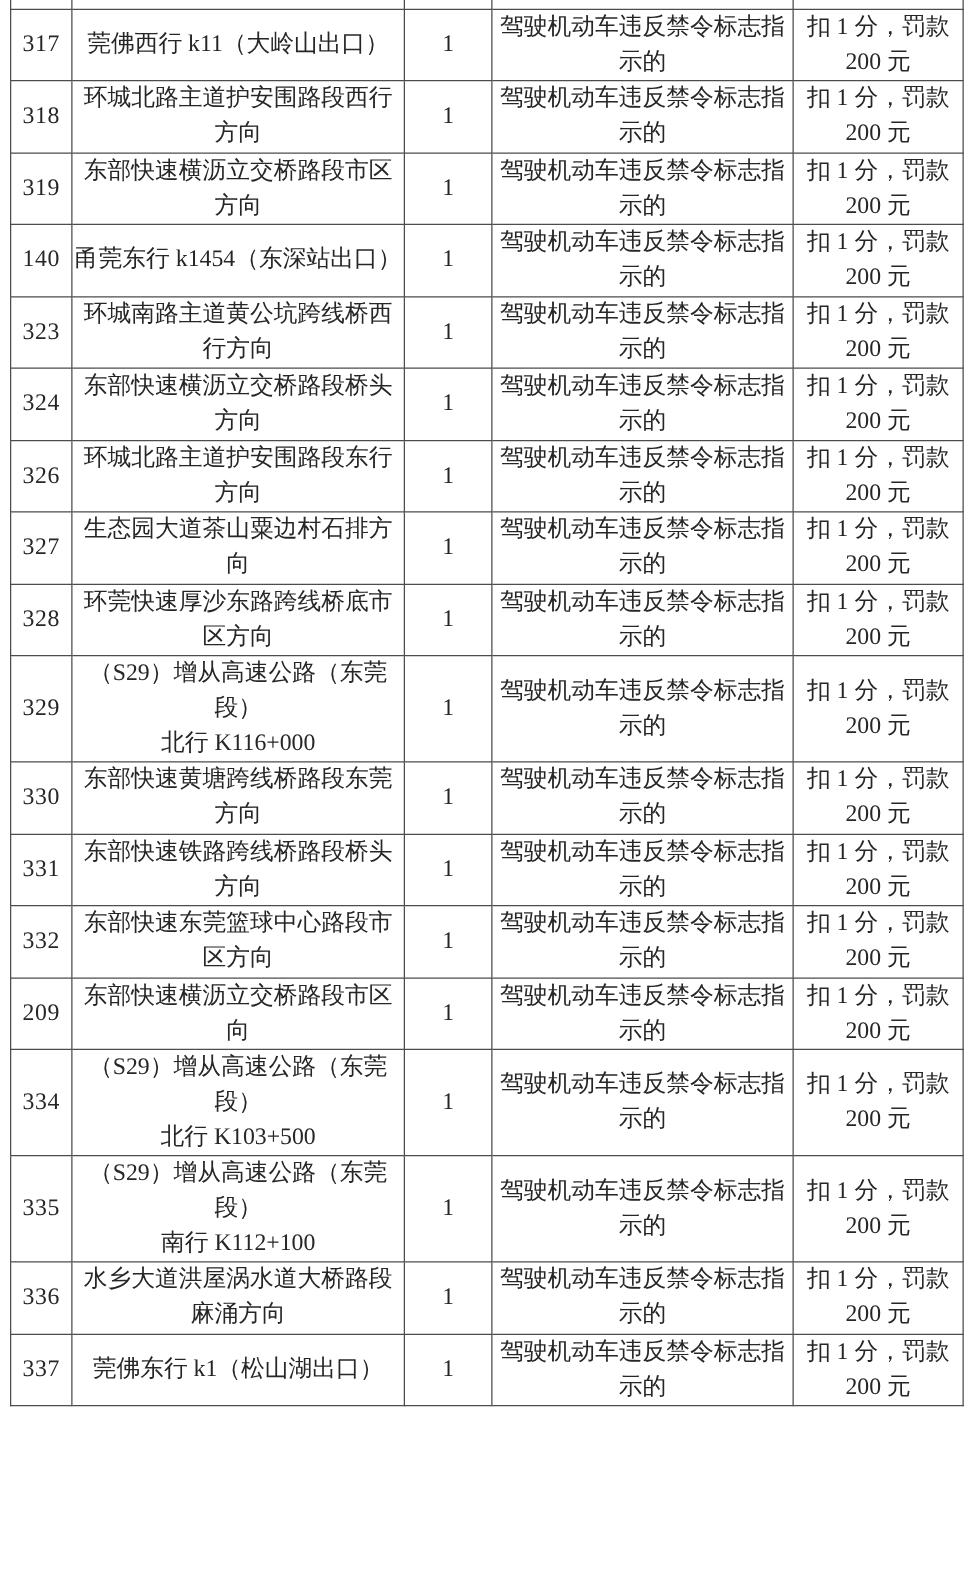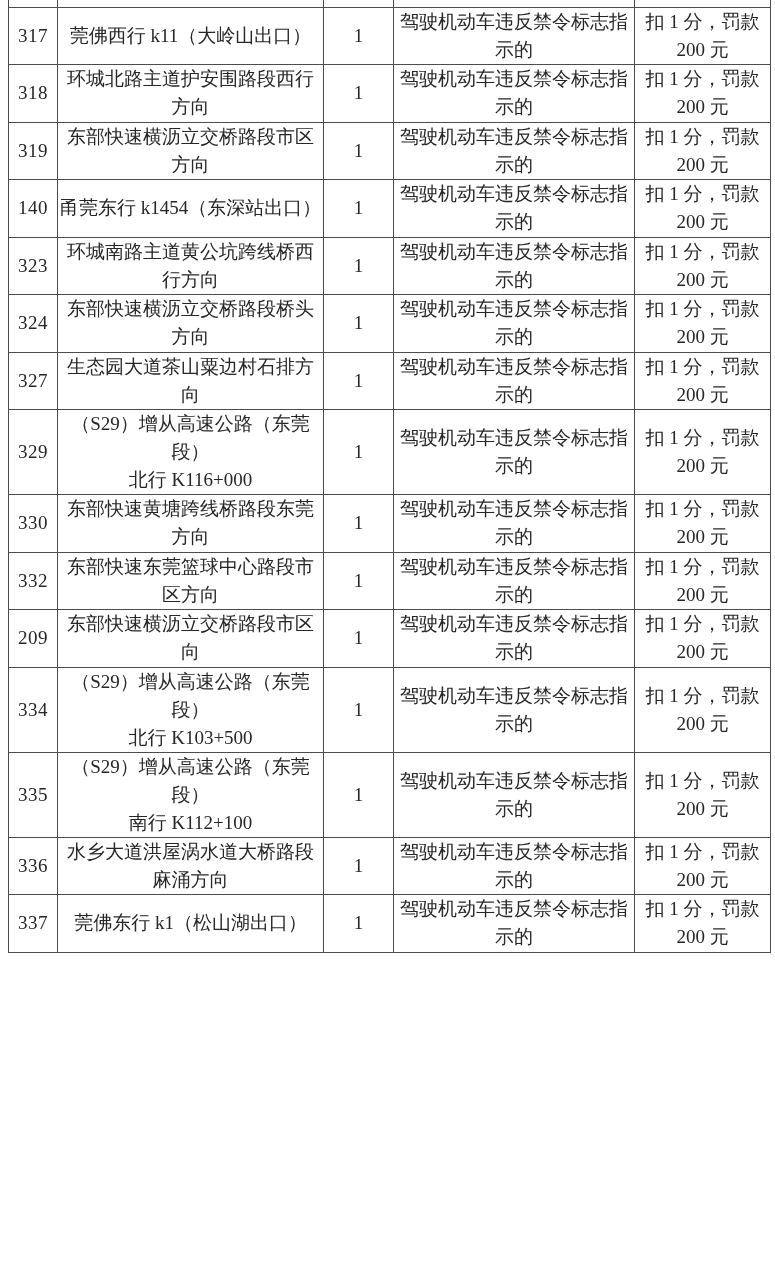--- a/index.html
+++ b/index.html
@@ -132,32 +132,52 @@
     <td class="c-loc">东部快速横沥立交桥路段桥头
 方向</td>
     <td class="c-count">1</td>
     <td class="c-violation">驾驶机动车违反禁令标志指
 示的</td>
     <td class="c-penalty">扣 1 分，罚款
 200 元</td>
   </tr>
 
 
+  <tr class="row">
+    <td class="c-no">326</td>
+    <td class="c-loc">环城北路主道护安围路段东行
+方向</td>
+    <td class="c-count">1</td>
+    <td class="c-violation">驾驶机动车违反禁令标志指
+示的</td>
+    <td class="c-penalty">扣 1 分，罚款
+200 元</td>
+  </tr>
 
   <tr class="row">
     <td class="c-no">327</td>
     <td class="c-loc">生态园大道茶山粟边村石排方
 向</td>
     <td class="c-count">1</td>
     <td class="c-violation">驾驶机动车违反禁令标志指
 示的</td>
     <td class="c-penalty">扣 1 分，罚款
 200 元</td>
   </tr>
 
+  <tr class="row">
+    <td class="c-no">328</td>
+    <td class="c-loc">环莞快速厚沙东路跨线桥底市
+区方向</td>
+    <td class="c-count">1</td>
+    <td class="c-violation">驾驶机动车违反禁令标志指
+示的</td>
+    <td class="c-penalty">扣 1 分，罚款
+200 元</td>
+  </tr>
 
   <tr class="row">
     <td class="c-no">329</td>
     <td class="c-loc">（S29）增从高速公路（东莞段）
 北行 K116+000</td>
     <td class="c-count">1</td>
     <td class="c-violation">驾驶机动车违反禁令标志指
 示的</td>
     <td class="c-penalty">扣 1 分，罚款
 200 元</td>
@@ -167,20 +187,30 @@
     <td class="c-no">330</td>
     <td class="c-loc">东部快速黄塘跨线桥路段东莞
 方向</td>
     <td class="c-count">1</td>
     <td class="c-violation">驾驶机动车违反禁令标志指
 示的</td>
     <td class="c-penalty">扣 1 分，罚款
 200 元</td>
   </tr>
 
+  <tr class="row">
+    <td class="c-no">331</td>
+    <td class="c-loc">东部快速铁路跨线桥路段桥头
+方向</td>
+    <td class="c-count">1</td>
+    <td class="c-violation">驾驶机动车违反禁令标志指
+示的</td>
+    <td class="c-penalty">扣 1 分，罚款
+200 元</td>
+  </tr>
 
   <tr class="row">
     <td class="c-no">332</td>
     <td class="c-loc">东部快速东莞篮球中心路段市
 区方向</td>
     <td class="c-count">1</td>
     <td class="c-violation">驾驶机动车违反禁令标志指
 示的</td>
     <td class="c-penalty">扣 1 分，罚款
 200 元</td>

